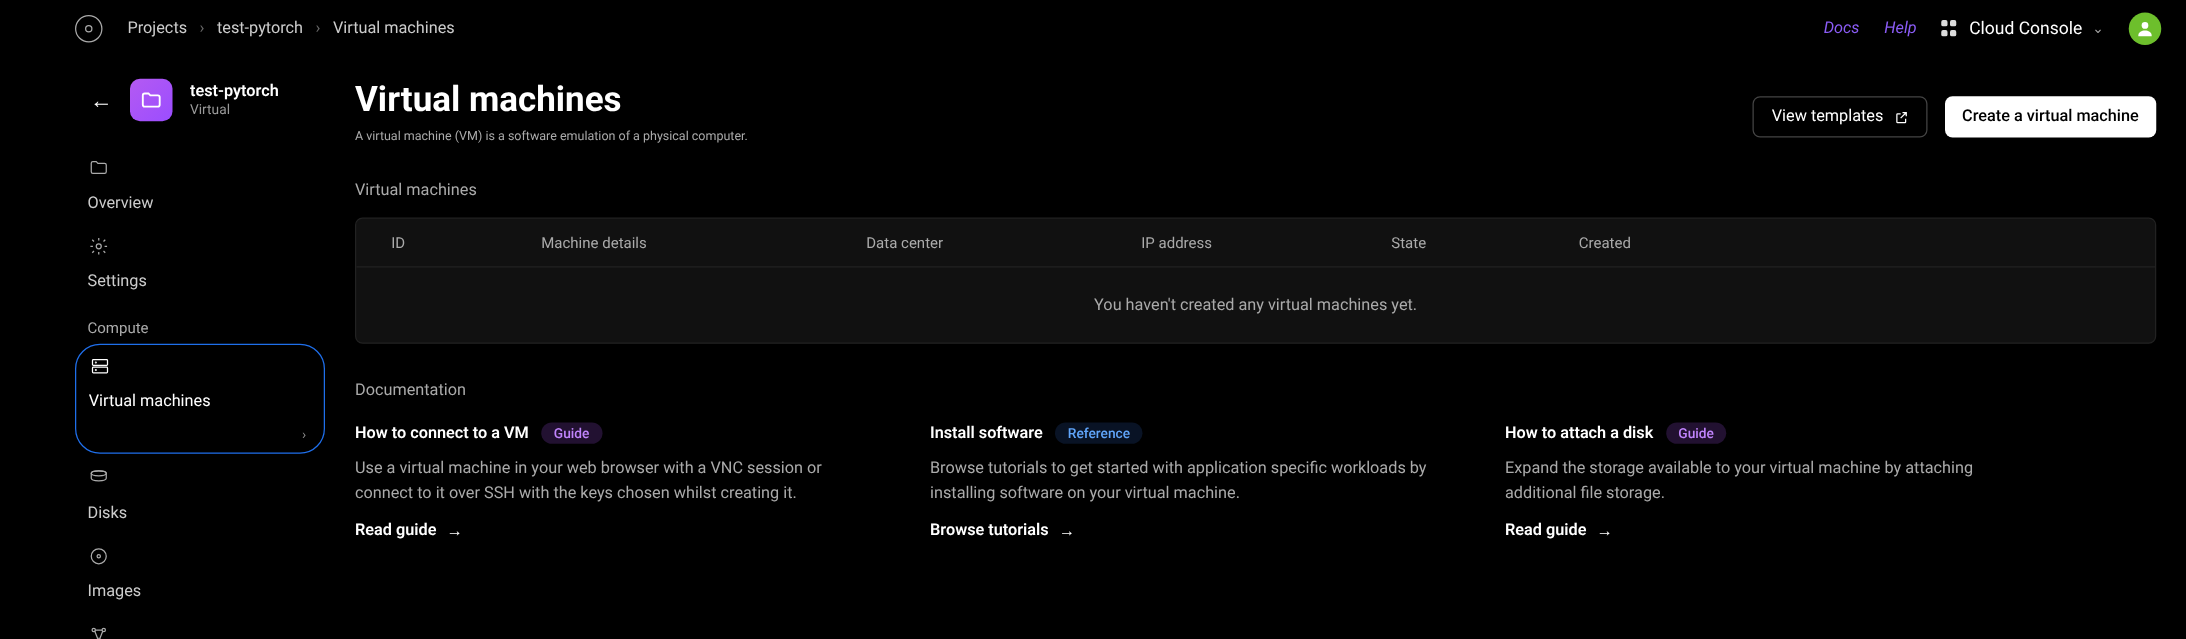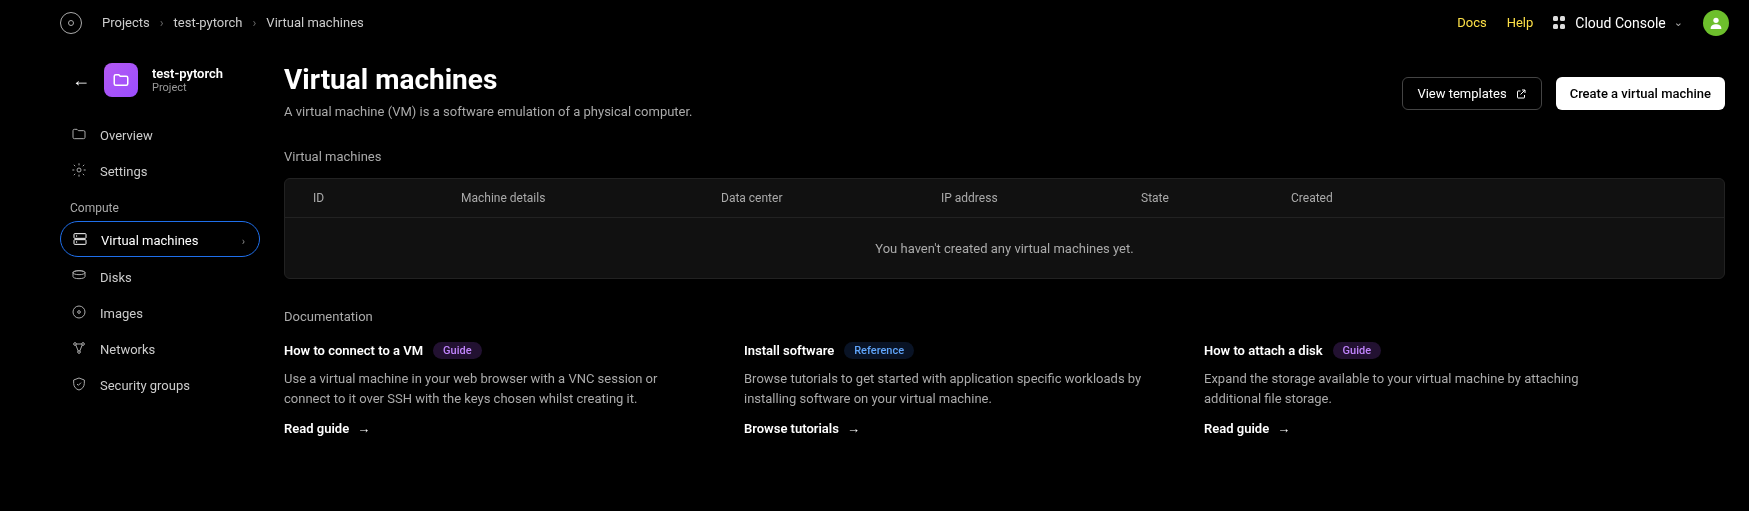--- a/index.html
+++ b/index.html
@@ -23,56 +23,56 @@
     width: 22px; height: 22px;
     border: 1.5px solid #aaa;
     border-radius: 50%;
     display: inline-flex; align-items: center; justify-content: center;
     margin-right: 14px;
   }
   .logo-inner { width: 6px; height: 6px; border: 1.5px solid #aaa; border-radius: 50%; }
   .crumb { color: #ccc; font-size: 13px; padding: 3px 6px; cursor:pointer;}
   .crumb-sep { color: #666; margin: 0 4px; font-size: 13px;}
   .topbar-right { display: flex; align-items: center; gap: 20px; }
-  .toplink { color: #fde047; font-size: 13px; cursor: pointer;}
+  .toplink { color: #8b5cf6; font-size: 13px; cursor: pointer; font-style: italic;}
   .grid-icon { display:inline-flex; gap:2px; flex-wrap:wrap; width:14px; height:14px;}
   .grid-icon span{width:5px;height:5px;background:#ddd;border-radius:1.5px;}
   .toplink-ctx { display:flex; align-items:center; gap:8px; cursor:pointer;}
   .chev-down { font-size: 11px; color:#aaa;}
   .avatar { width: 26px; height: 26px; border-radius: 50%; background:#6dbf2c; display:flex; align-items:center; justify-content:center;}
   .avatar svg { width:16px; height:16px; fill:#fff;}
   .body-wrap { display:flex; padding-left: 60px;}
   .sidebar { width: 200px; padding-top: 18px; flex-shrink:0;}
   .back-row { display:flex; align-items:center; gap:14px; margin-bottom: 20px; padding-left:12px;}
   .back-arrow { color:#fff; font-size:18px; cursor:pointer;}
   .proj-icon { width:34px; height:34px; border-radius:8px; background: linear-gradient(135deg,#b45af2,#9b4dff); display:flex;align-items:center;justify-content:center;}
   .proj-icon svg{width:18px;height:18px;stroke:#fff;fill:none;stroke-width:2;}
   .proj-meta .name{font-weight:600;font-size:13px;color:#fff;}
   .proj-meta .sub{font-size:11px;color:#999;}
-  .nav-item { display:flex; align-items:flex-end; gap:12px; padding: 8px 10px; margin:2px 0; border-radius: 20px; cursor:pointer; color:#ccc;}
+  .nav-item { display:flex; align-items:flex-start; gap:12px; padding: 8px 10px; margin:2px 0; border-radius: 20px; cursor:pointer; color:#ccc;flex-direction:column;}
   .nav-item .ico{width:18px;height:18px;display:flex;align-items:center;justify-content:center;}
   .nav-item .ico svg{width:16px;height:16px;stroke:#aaa;fill:none;stroke-width:1.5;}
   .nav-item.active { border:1px solid #1f6feb; color:#fff; padding-right:14px;}
   .nav-item.active .ico svg{stroke:#fff;}
   .nav-item .chev{margin-left:auto;font-size:11px;color:#888;}
   .nav-label {font-size:13px;}
   .grp-label{ color:#aaa; font-size:12px; margin: 14px 0 6px 10px;}
   .main { flex:1; padding: 18px 24px 0 24px;}
   .page-head{display:flex;justify-content:space-between;align-items:flex-start;}
   .page-title{font-size:28px;font-weight:700;}
-  .page-sub{color:#aaa;font-size:13px;margin-top:8px;}
+  .page-sub{color:#aaa;font-size:10px;margin-top:8px;}
   .head-actions{display:flex;gap:14px;margin-top:14px;}
   .btn{padding:8px 14px;border-radius:6px;font-size:13px;cursor:pointer;display:inline-flex;align-items:center;gap:8px;}
   .btn-outline{background:transparent;border:1px solid #444;color:#fff;}
   .btn-solid{background:#fff;color:#000000;border:none;font-weight:500;}
   .ext-icon{width:12px;height:12px;}
   .section-label{color:#aaa;font-size:13px;margin-top:30px;margin-bottom:14px;}
   .table-wrap{border:1px solid #222;border-radius:6px;background:#111;overflow:hidden;}
   .thead{display:flex;padding:12px 28px;color:#aaa;font-size:12px;border-bottom:1px solid #222;}
-  .th-id{width:120px;} .th-md{width:260px;margin-left:28px;} .th-dc{width:220px;} .th-ip{width:200px;} .th-st{width:150px;} .th-cr{width:120px;}
+  .th-id{width:120px;} .th-md{width:260px;} .th-dc{width:220px;} .th-ip{width:200px;} .th-st{width:150px;} .th-cr{width:120px;}
   .empty-row{display:flex;justify-content:center;align-items:center;height:60px;color:#aaa;font-size:13px;}
   .doc-cards{display:flex;gap:60px;margin-top:18px;}
   .doc-card{max-width:400px;}
   .doc-title-row{display:flex;align-items:center;gap:10px;margin-bottom:10px;}
   .doc-title{font-weight:600;font-size:13px;}
   .badge{font-size:11px;padding:2px 10px;border-radius:10px;font-weight:500;}
   .badge-purple{background:rgba(168,85,247,0.2);color:#c084fc;}
   .badge-blue{background:rgba(59,130,246,0.15);color:#60a5fa;}
   .doc-desc{color:#aaa;font-size:13px;line-height:1.5;margin-bottom:12px;}
   .doc-link{color:#fff;font-size:13px;font-weight:600;cursor:pointer;display:inline-flex;align-items:center;gap:8px;}
@@ -117,21 +117,21 @@
   <div class="sidebar">
     <div class="back-row">
       <span class="back-arrow">←</span>
       <div class="proj-icon">
         <svg viewBox="0 0 24 24">
             <path d="M3 7a2 2 0 0 1 2-2h4l2 2h8a2 2 0 0 1 2 2v8a2 2 0 0 1-2 2H5a2 2 0 0 1-2-2V7z"></path>
           </svg>
       </div>
       <div class="proj-meta">
         <div class="name">test-pytorch</div>
-        <div class="sub">Project</div>
+        <div class="sub">Virtual</div>
       </div>
     </div>
 
     <div class="nav-item">
       <span class="ico">
           <svg viewBox="0 0 24 24">
             <path d="M3 7a2 2 0 0 1 2-2h4l2 2h8a2 2 0 0 1 2 2v8a2 2 0 0 1-2 2H5a2 2 0 0 1-2-2V7z"></path>
           </svg>
         </span>
       <span class="nav-label">Overview</span>

